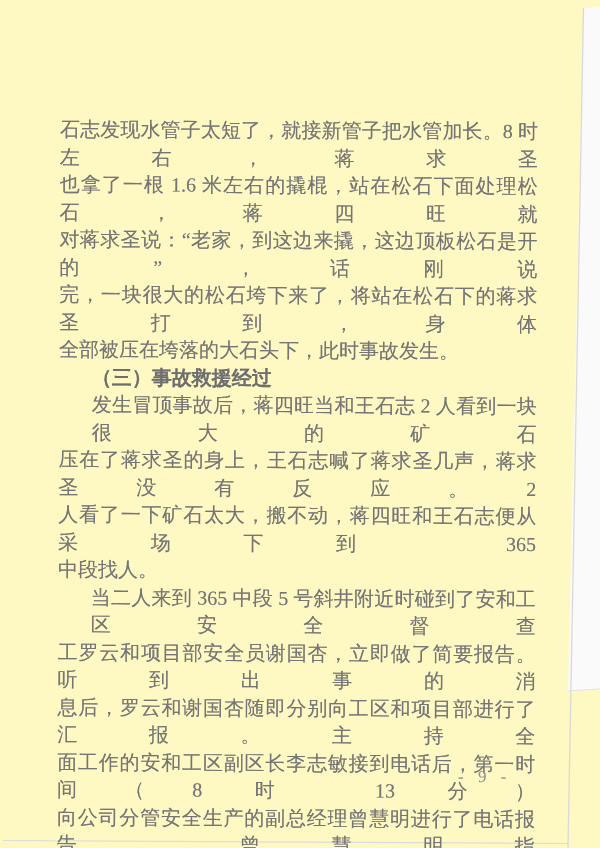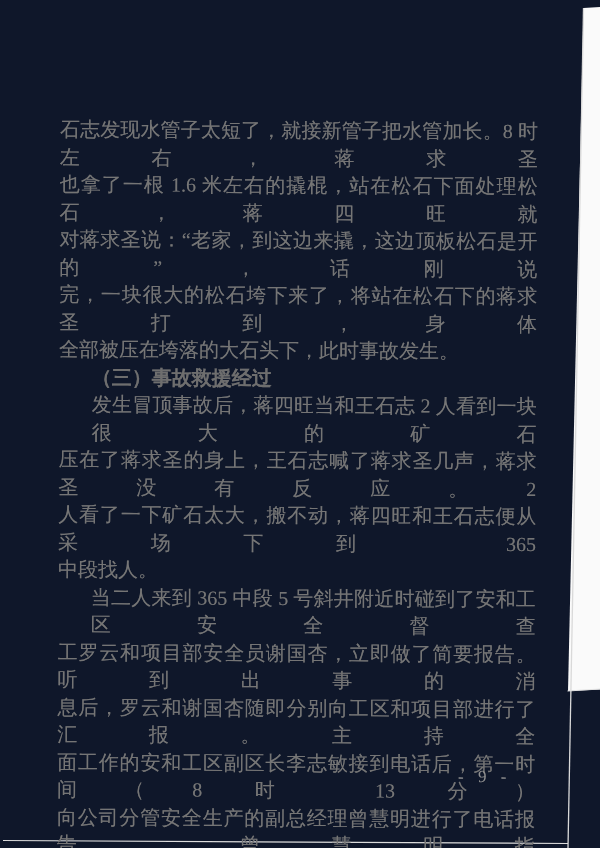--- a/index.html
+++ b/index.html
@@ -10,21 +10,21 @@
   body {
     width: 600px;
     height: 848px;
     position: relative;
     overflow: hidden;
     font-family: "Liberation Serif", "DejaVu Serif", serif;
   }
   .sheet {
     position: absolute;
     inset: 0;
-    background: #0f172a;
+    background: #fef9c3;
   }
   .edges {
     position: absolute;
     left: 0;
     top: 0;
     pointer-events: none;
   }
   .content {
     position: absolute;
     left: 60px;

